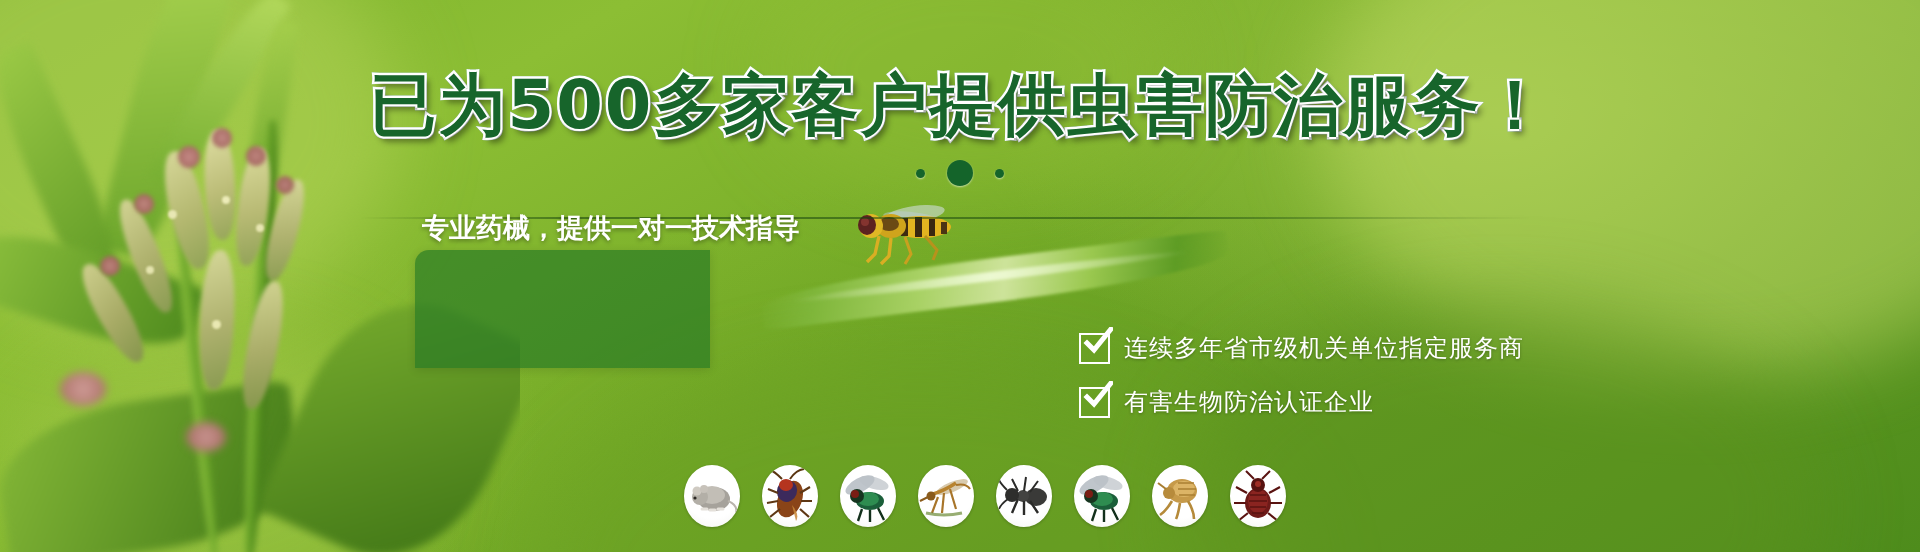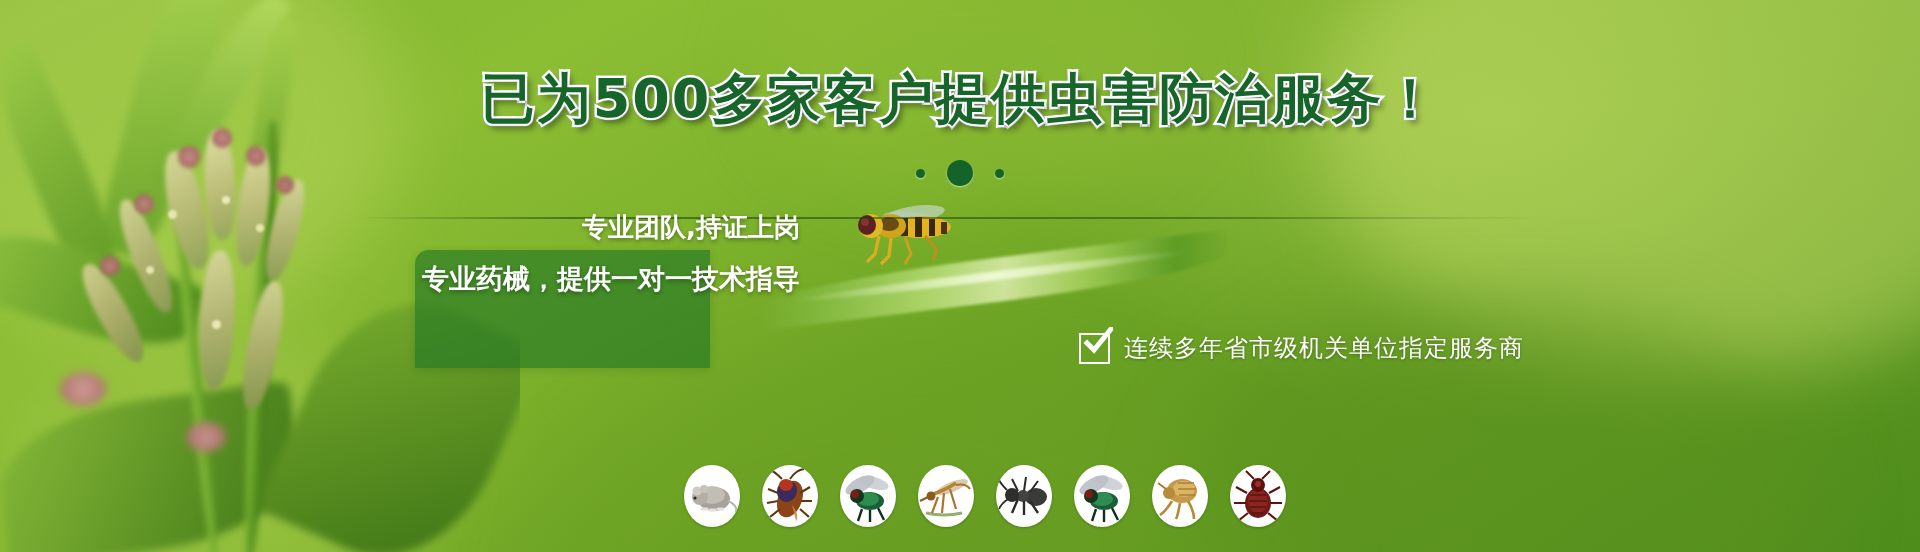--- a/index.html
+++ b/index.html
@@ -30,21 +30,21 @@
   .stem{position:absolute;filter:blur(3px);border-radius:40%;}
   .bud{position:absolute;border-radius:50% 42% 50% 42%;filter:blur(2.2px);}
   .bud2{position:absolute;border-radius:50%;filter:blur(2px);}
 
   
   .blade{position:absolute;filter:blur(1.4px);}
 
   
   #headline{position:absolute;left:0;top:72px;width:1920px;text-align:center;
     font-family:"DejaVu Sans","Liberation Sans",sans-serif;
-    font-size:54px;font-weight:bold;letter-spacing:2px;
+    font-size:67px;font-weight:bold;letter-spacing:2px;
     white-space:nowrap;
     color:#17652b;
     -webkit-text-stroke:5px #ffffff;
     paint-order:stroke fill;
     text-shadow:
        0 2px 0 #ffffff, 2px 0 0 #ffffff, 0 -2px 0 #ffffff, -2px 0 0 #ffffff,
        4px 5px 6px rgba(0,0,0,.45);
     line-height:1;
   }
   #headline .inner{
@@ -188,35 +188,42 @@
   </div>
 
   <div id="dots">
     <span class="d-s"></span>
     <span class="d-l"></span>
     <span class="d-s"></span>
   </div>
 
   <div id="claims"></div>
   <div id="claims-text">
-    <div class="l1">专业团队,持证上岗</div>
     <div class="l3">专业药械，提供一对一技术指导</div>
   </div>
 
   <div id="checklist">
 
     <div class="check-row">
       <span class="check-box">
         <svg class="tick" viewBox="0 0 30 30">
             <path d="M4 16 L11 23 L28 2" stroke="#ffffff" stroke-width="5" fill="none" stroke-linecap="square"></path>
           </svg>
       </span>
       <span class="check-label">连续多年省市级机关单位指定服务商</span>
     </div>
 
+    <div class="check-row">
+      <span class="check-box">
+        <svg class="tick" viewBox="0 0 30 30">
+            <path d="M4 16 L11 23 L28 2" stroke="#ffffff" stroke-width="5" fill="none" stroke-linecap="square"></path>
+          </svg>
+      </span>
+      <span class="check-label">有害生物防治认证企业</span>
+    </div>
 
   </div>
 
   <div id="pests">
 
     <div class="pest">
       <svg width="56" height="62" viewBox="0 0 56 62">
         <ellipse cx="30" cy="34" rx="16" ry="12" fill="#a6a29b"></ellipse>
         <ellipse cx="28" cy="30" rx="13" ry="9" fill="#c2beb6"></ellipse>
         <circle cx="16" cy="32" r="8" fill="#b3afa7"></circle>

